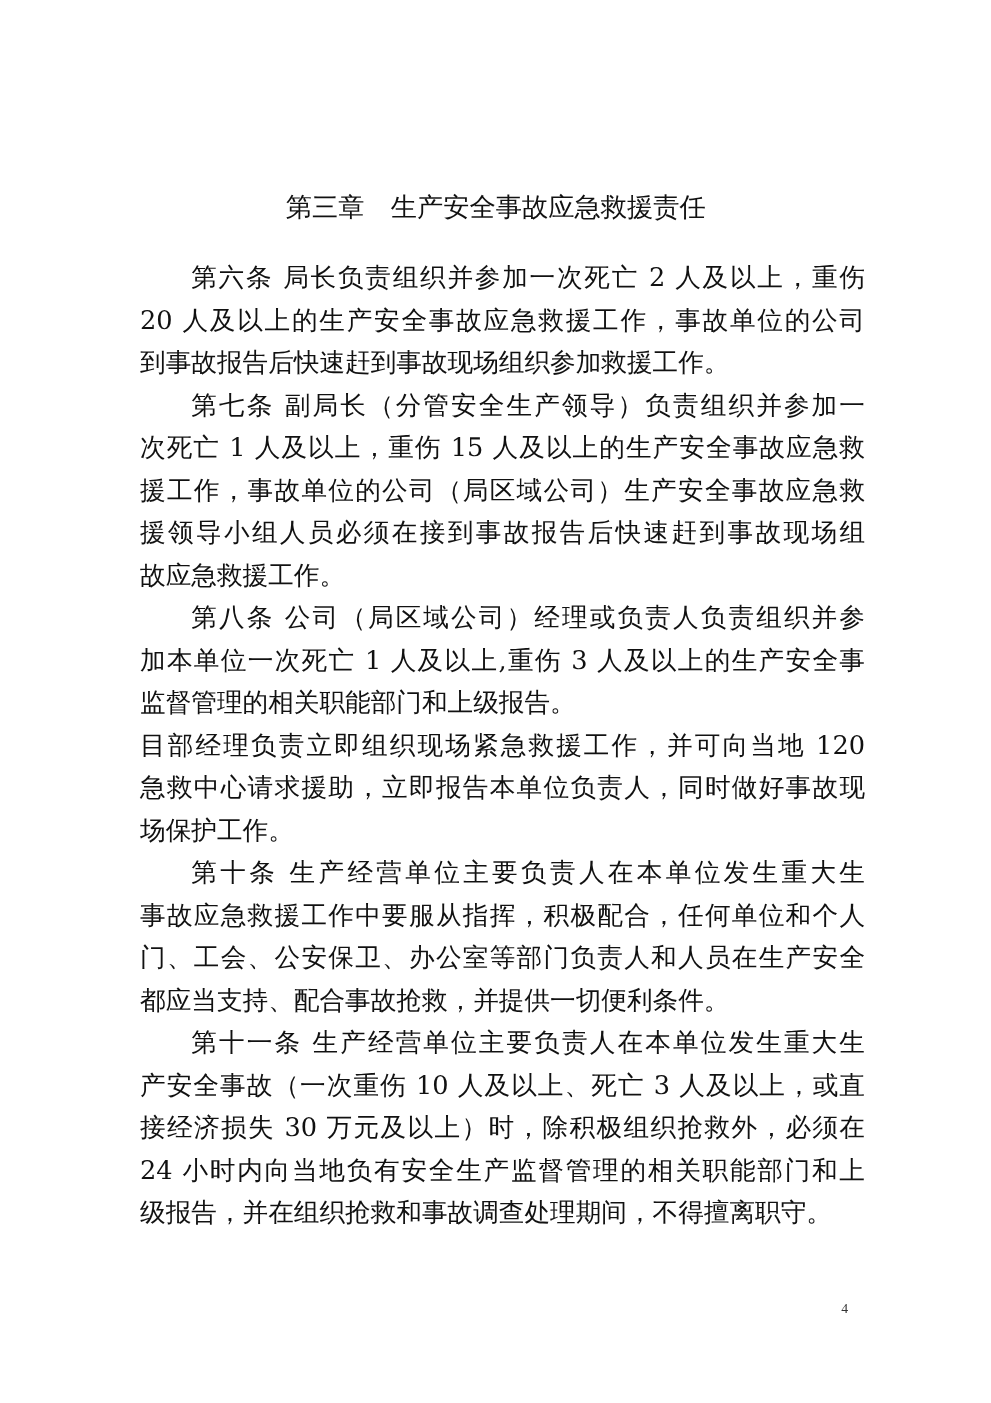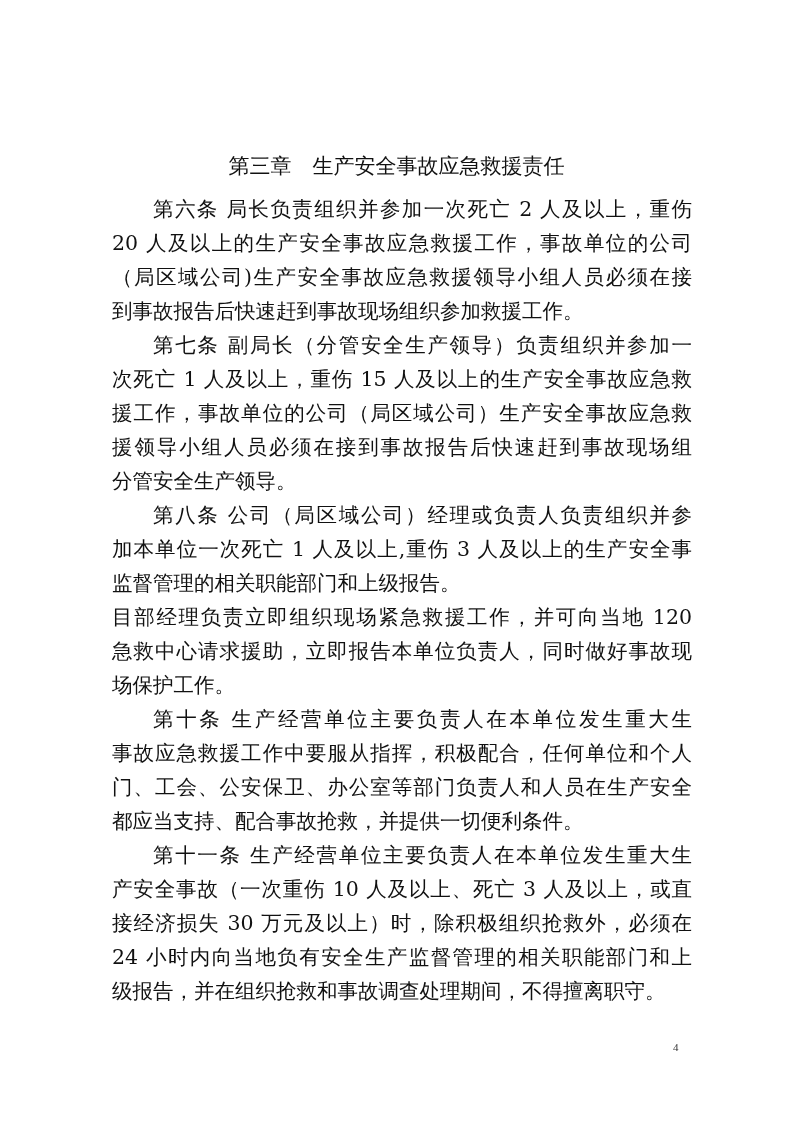--- a/index.html
+++ b/index.html
@@ -28,21 +28,21 @@
       width: 793px;
       text-align: center;
       font-size: 21px;
       letter-spacing: 0px;
       line-height: 32px;
       font-family: "DejaVu Sans", "Liberation Sans", sans-serif;
       white-space: pre;
     }
     .body-text {
       position: absolute;
-      top: 192px;
+      top: 205px;
       left: 112px;
       width: 580px;
     }
     .line {
       display: block;
       height: 34px;
       line-height: 34px;
       font-size: 20.5px;
       white-space: pre;
       text-align: justify;
@@ -67,30 +67,29 @@
 <body>
 
 <div class="page">
   <div class="chapter-title">第三章　生产安全事故应急救援责任</div>
 
   <div class="body-text">
 
     <div>
       <span class="line indent">第六条 局长负责组织并参加一次死亡 2 人及以上，重伤</span>
       <span class="line">20 人及以上的生产安全事故应急救援工作，事故单位的公司</span>
-      <span class="line">（局区域公司)生产安全事故应急救援领导小组人员必须在接</span>
       <span class="line last">到事故报告后快速赶到事故现场组织参加救援工作。</span>
     </div>
 
     <div>
       <span class="line indent">第七条 副局长（分管安全生产领导）负责组织并参加一</span>
       <span class="line">次死亡 1 人及以上，重伤 15 人及以上的生产安全事故应急救</span>
       <span class="line">援工作，事故单位的公司（局区域公司）生产安全事故应急救</span>
       <span class="line">援领导小组人员必须在接到事故报告后快速赶到事故现场组</span>
-      <span class="line last">分管安全生产领导。</span>
+      <span class="line last">故应急救援工作。</span>
     </div>
 
     <div>
       <span class="line indent">第八条 公司（局区域公司）经理或负责人负责组织并参</span>
       <span class="line">加本单位一次死亡 1 人及以上,重伤 3 人及以上的生产安全事</span>
       <span class="line last">监督管理的相关职能部门和上级报告。</span>
     </div>
 
     <div>
       <span class="line">目部经理负责立即组织现场紧急救援工作，并可向当地 120</span>

